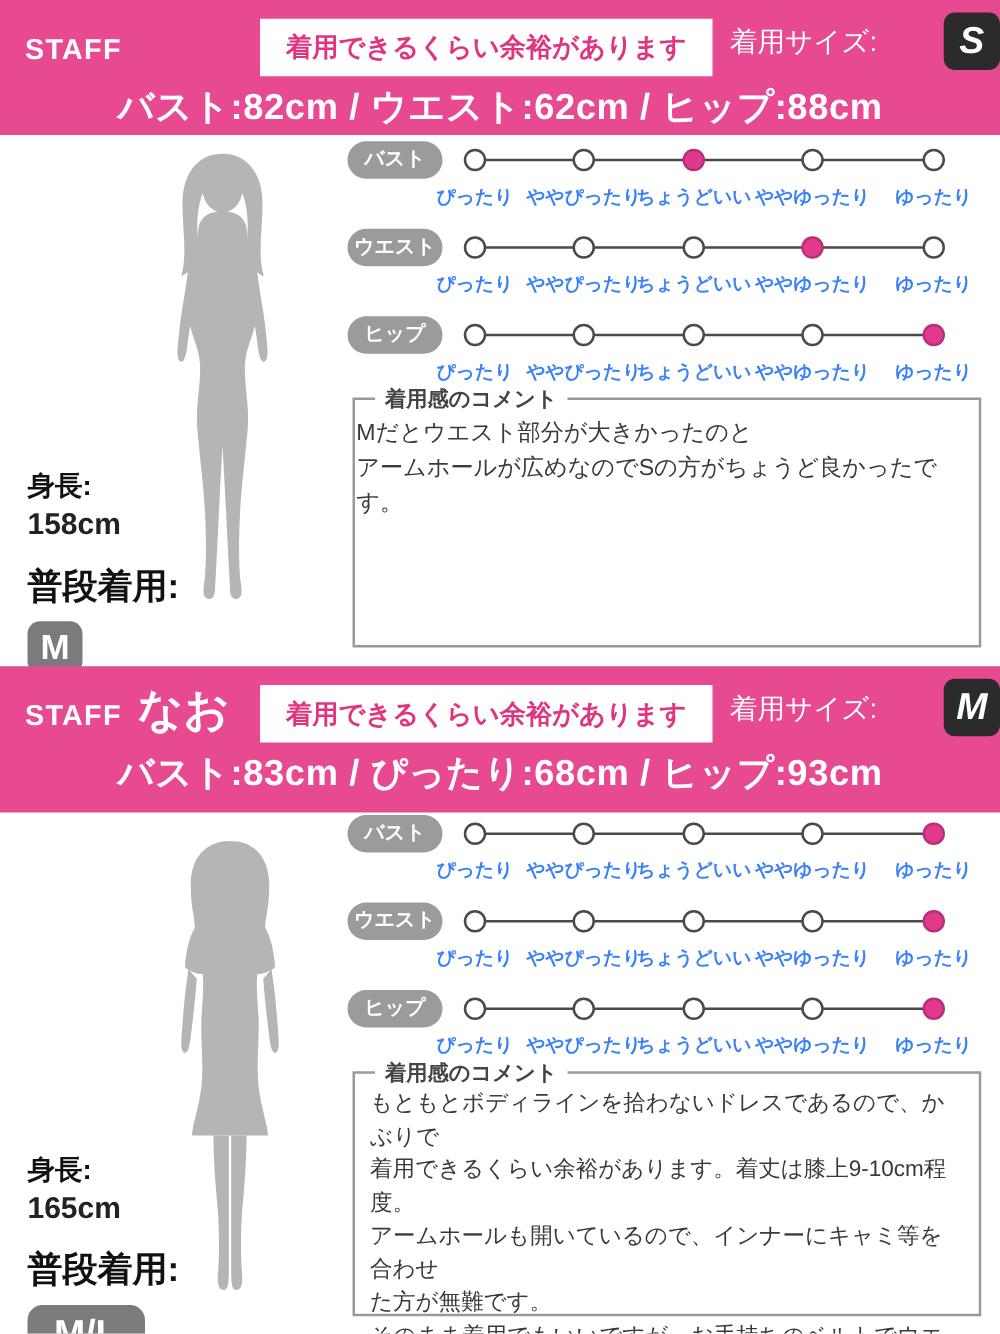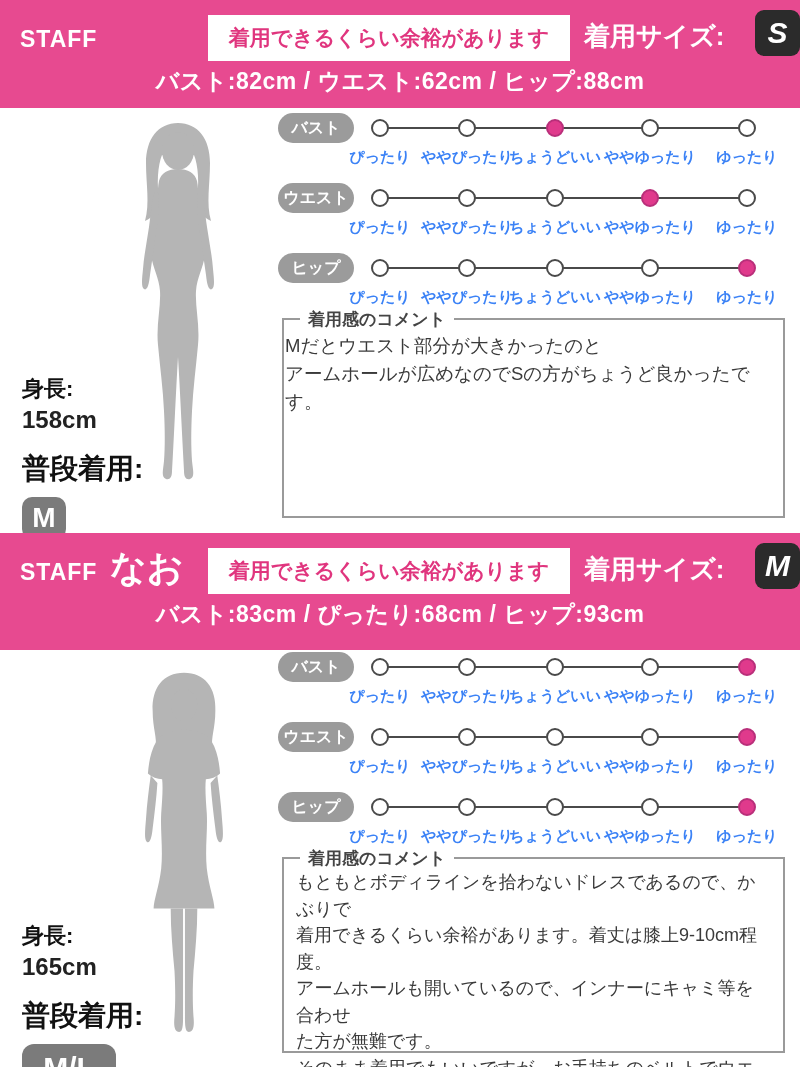--- a/index.html
+++ b/index.html
@@ -10,26 +10,26 @@
   .s2{top:533px;height:534px;}
 
   
   .header{position:absolute;left:0;top:0;width:800px;height:108px;background:#e74a90;}
   .s2 .header{height:117px;}
   .staff-label{position:absolute;left:20px;top:26px;color:#fff;font-size:23px;font-weight:600;letter-spacing:1px;}
   .staff-name{position:absolute;left:110px;top:11px;color:#fff;font-size:36px;font-weight:700;}
   .type-box{position:absolute;left:208px;top:15px;width:362px;height:46px;background:#fff;
             display:flex;align-items:center;justify-content:center;}
   .type-box span{color:#e0357e;font-size:21px;font-weight:700;white-space:nowrap;}
-  .wear-label{position:absolute;left:584px;top:19px;color:#fff;font-size:26px;font-weight:700;white-space:nowrap;}
+  .wear-label{position:absolute;left:584px;top:19px;color:#fff;font-size:22px;font-weight:400;white-space:nowrap;}
   .size-badge{position:absolute;left:755px;top:10px;width:45px;height:46px;background:#2b2b2b;border-radius:9px;
               color:#fff;display:flex;align-items:center;justify-content:center;
               font-size:30px;font-weight:700;font-style:italic;}
   .meas{position:absolute;left:0;top:66px;width:100%;text-align:center;color:#fff;
-        font-size:23px;font-weight:700;letter-spacing:0.5px;}
+        font-size:29px;font-weight:700;letter-spacing:0.5px;}
 
   
   .silhouette{position:absolute;}
   .s1 .silhouette{left:98px;top:116px;}
   .s2 .silhouette{left:108px;top:127px;}
   .info{position:absolute;left:22px;width:160px;}
   .s1 .info{top:374px;}
   .s2 .info{top:388px;}
   .info-label{font-size:22px;font-weight:700;color:#111;margin-top:0;}
   .info-value{font-size:24px;font-weight:700;color:#222;margin-top:2px;}

